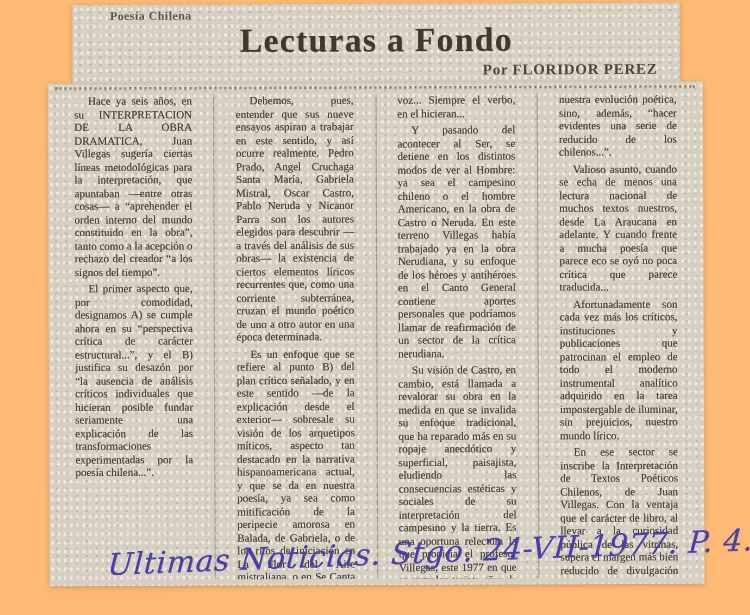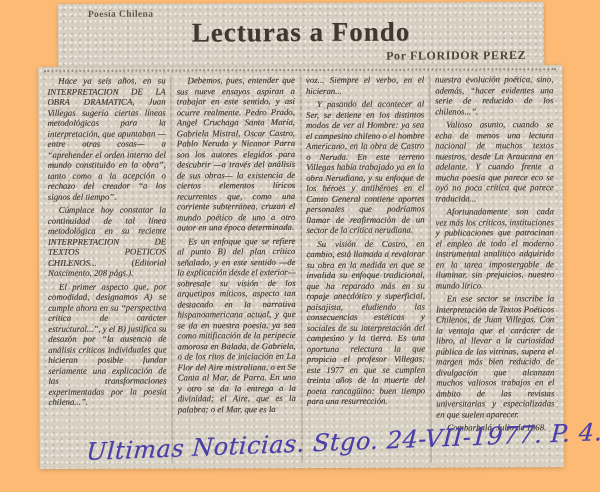--- a/index.html
+++ b/index.html
@@ -32,21 +32,21 @@
     position:absolute;right:18px;bottom:3px;font-size:12px;font-weight:bold;
     color:#4e4738;letter-spacing:.6px;
   }
   .ornament-rule{margin:3px 6px 2px;border-top:2px dotted rgba(92,82,65,.6);height:0;}
   .cols{display:flex;height:388px;padding:2px 4px;overflow:hidden;}
   .col{
     flex:1 1 0;padding:0 5px;font-size:8.8px;line-height:10.5px;text-align:justify;
     color:#433d34;text-shadow:0 0 .5px rgba(67,61,52,.55);overflow:hidden;
   }
   .col + .col{border-left:1px solid rgba(100,90,72,.45);}
-  .col p{margin:0 0 3px;text-indent:11px;font-style:italic;}
+  .col p{margin:0 12px 3px;text-indent:11px;}
   .col p.cont{text-indent:0;}
   .annotation{
     position:absolute;left:86px;top:428px;font-size:24px;font-style:italic;
     color:#4a3fa8;transform:rotate(-2.2deg) skewX(-6deg);letter-spacing:.5px;
     font-family:"DejaVu Serif", serif;white-space:nowrap;
     text-shadow:.3px .3px .4px rgba(74,63,168,.45);
   }
 </style>
 </head>
 <body>
@@ -58,21 +58,20 @@
     <h1 class="title">Lecturas a Fondo</h1>
     <div class="byline">Por FLORIDOR PEREZ</div>
   </div>
 
   <div class="paper body-block">
     <div class="ornament-rule"></div>
     <div class="cols">
 
       <div class="col">
         <p>Hace ya seis años, en su INTERPRETACION DE LA OBRA DRAMATICA, Juan Villegas sugería ciertas líneas metodológicas para la interpretación, que apuntaban —entre otras cosas— a “aprehender el orden interno del mundo constituido en la obra”, tanto como a la acepción o rechazo del creador “a los signos del tiempo”.</p>
-        <p>Cúmplace hoy constatar la continuidad de tal línea metodológica en su reciente INTERPRETACION DE TEXTOS POETICOS CHILENOS... (Editorial Nascimento, 208 págs.).</p>
         <p>El primer aspecto que, por comodidad, designamos A) se cumple ahora en su “perspectiva crítica de carácter estructural...”, y el B) justifica su desazón por “la ausencia de análisis críticos individuales que hicieran posible fundar seriamente una explicación de las transformaciones experimentadas por la poesía chilena...”.</p>
       </div>
 
       <div class="col">
         <p>Debemos, pues, entender que sus nueve ensayos aspiran a trabajar en este sentido, y así ocurre realmente. Pedro Prado, Angel Cruchaga Santa María, Gabriela Mistral, Oscar Castro, Pablo Neruda y Nicanor Parra son los autores elegidos para descubrir —a través del análisis de sus obras— la existencia de ciertos elementos líricos recurrentes que, como una corriente subterránea, cruzan el mundo poético de uno a otro autor en una época determinada.</p>
         <p>Es un enfoque que se refiere al punto B) del plan crítico señalado, y en este sentido —de la explicación desde el exterior— sobresale su visión de los arquetipos míticos, aspecto tan destacado en la narrativa hispanoamericana actual, y que se da en nuestra poesía, ya sea como mitificación de la peripecie amorosa en Balada, de Gabriela, o de los ritos de iniciación en La Flor del Aire mistraliana, o en Se Canta al Mar, de Parra. En uno y otro se da la entrega a la divinidad; el Aire, que es la palabra; o el Mar, que es la</p>
       </div>
 
       <div class="col">
         <p class="cont">voz... Siempre el verbo, en el hicieran...</p>

